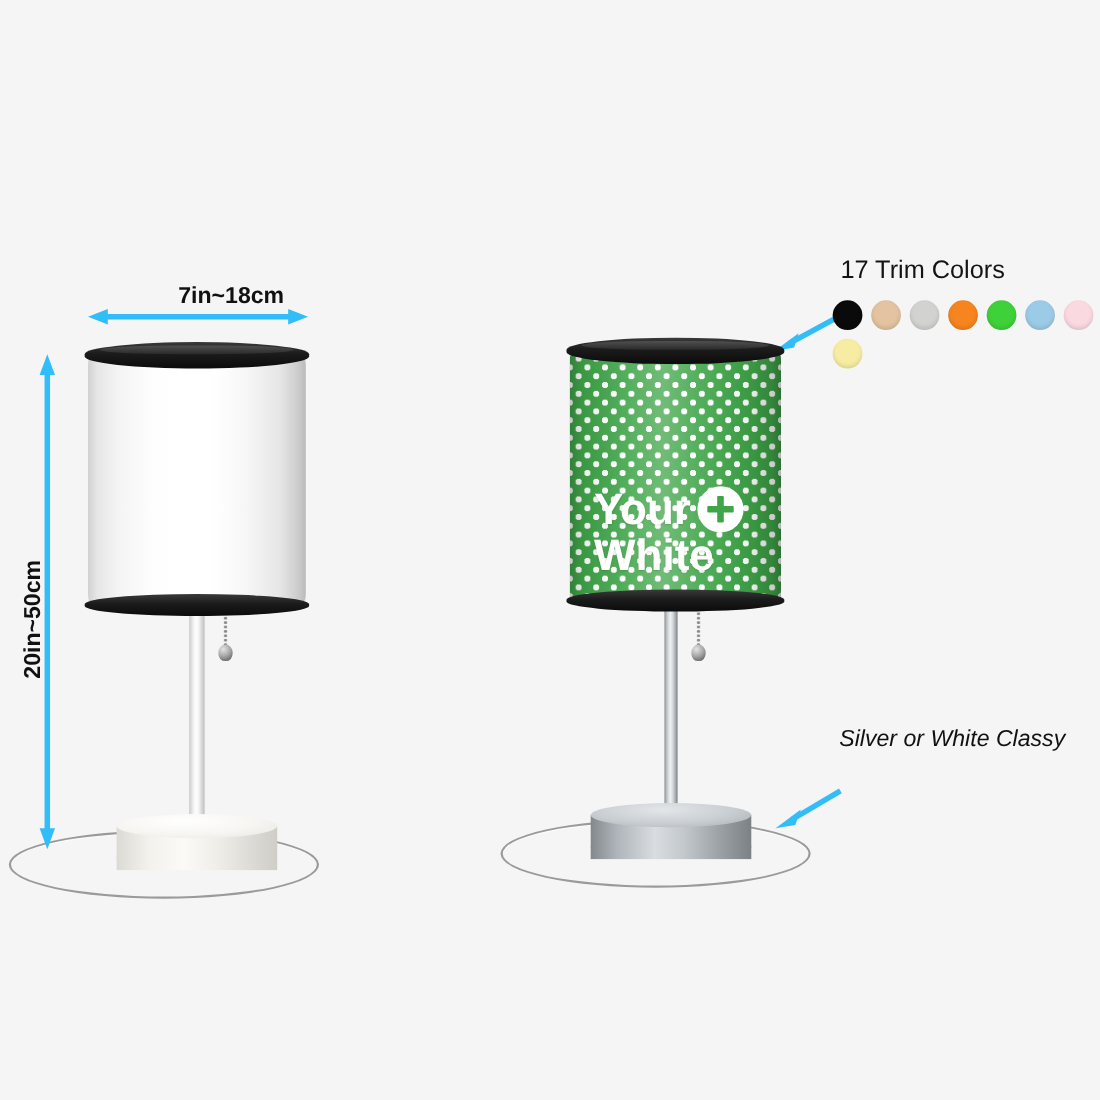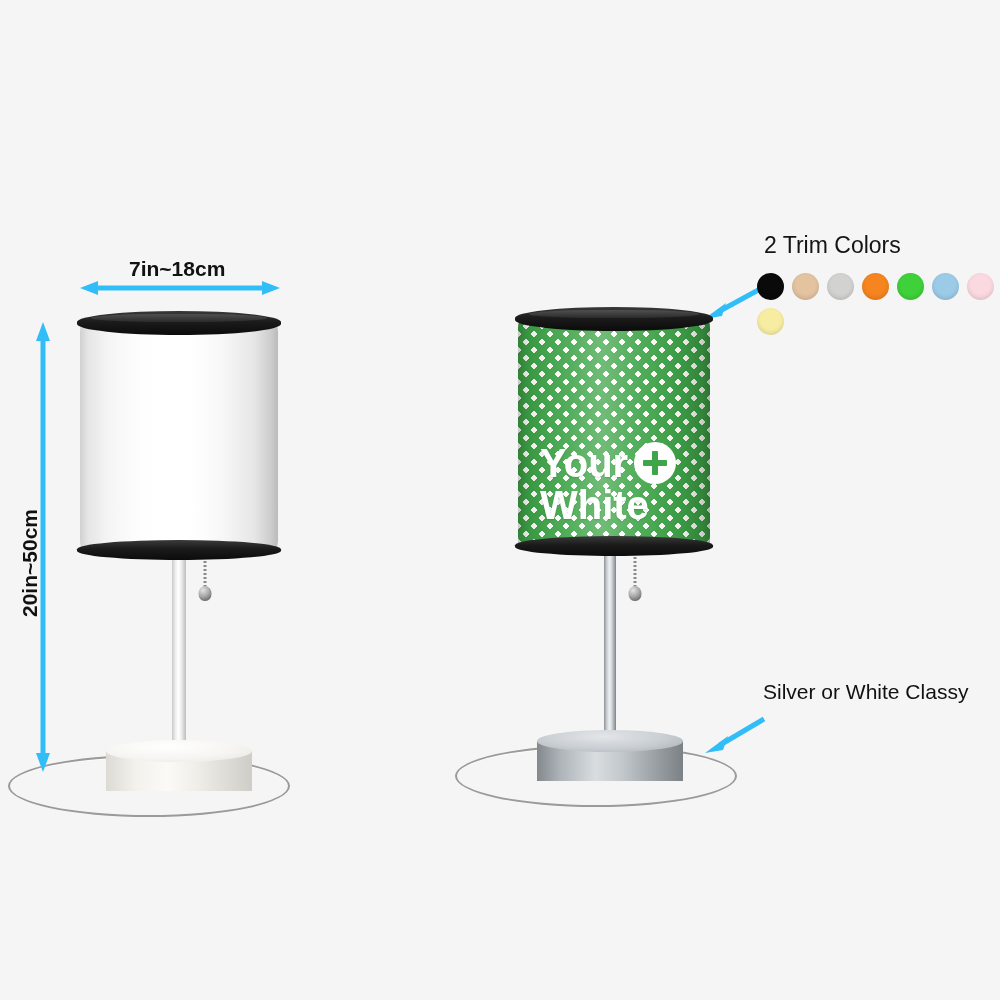--- a/index.html
+++ b/index.html
@@ -154,21 +154,21 @@
   }
   .plus-badge::before { left: 50%; top: 9px; width: 6px; height: 24px; transform: translateX(-50%); }
   .plus-badge::after { top: 50%; left: 9px; height: 6px; width: 24px; transform: translateY(-50%); }
 
   
   .dim-h-label, .dim-v-label, .callout-label {
     position: absolute; color: #111111; font-weight: bold;
     font-family: "Liberation Sans", sans-serif;
     white-space: nowrap;
   }
-  .dim-h-label { font-size: 21px; }
+  .dim-h-label { font-size: 21px; margin-left: 33px; }
   .dim-v-label { font-size: 21px; transform-origin: 50% 50%; }
   .callout-label { font-size: 21px; font-weight: normal; }
 
   .arrow-svg { position: absolute; overflow: visible; }
 
   
   .trim-colors-title {
     position: absolute; font-size: 23px; color: #141414;
     font-family: "Liberation Sans", sans-serif; white-space: nowrap;
   }
@@ -254,21 +254,21 @@
     <polygon points="200,10 182,3 182,17" fill="#31bdf8"></polygon>
   </svg>
 
   <div class="dim-v-label" style="left:-40px; top:551px; width:140px; text-align:center; transform:rotate(-90deg);">20in~50cm</div>
   <svg class="arrow-svg" style="left:33px; top:322px;" width="20" height="450" viewBox="0 0 20 450">
     <line x1="10" y1="13" x2="10" y2="437" stroke="#31bdf8" stroke-width="5"></line>
     <polygon points="10,0 3,19 17,19" fill="#31bdf8"></polygon>
     <polygon points="10,450 3,431 17,431" fill="#31bdf8"></polygon>
   </svg>
 
-  <div class="trim-colors-title" style="left:764px; top:232px;">2 Trim Colors</div>
+  <div class="trim-colors-title" style="left:764px; top:232px;">17 Trim Colors</div>
 
   <svg class="arrow-svg" style="left:700px; top:283px;" width="68" height="38" viewBox="0 0 68 38">
     <line x1="62" y1="5" x2="18" y2="29" stroke="#31bdf8" stroke-width="5"></line>
     <polygon points="4,36 26,20 22,33" fill="#31bdf8"></polygon>
   </svg>
 
   <div class="swatch-row" style="left:757px; top:273px;">
     <div class="swatch" style="background:#0a0a0a;"></div>
     <div class="swatch" style="background:#e3c3a0;"></div>
     <div class="swatch" style="background:#d2d2d0;"></div>
@@ -276,20 +276,20 @@
     <div class="swatch" style="background:#3fd13a;"></div>
     <div class="swatch" style="background:#9ccbe8;"></div>
     <div class="swatch" style="background:#fbd9e0;"></div>
 
   </div>
 
   <div class="swatch-row" style="left:757px; top:308px;">
     <div class="swatch" style="background:#f7eda2;"></div>
   </div>
 
-  <div class="callout-label" style="left:763px; top:680px;">Silver or White Classy</div>
+  <div class="callout-label" style="left:763px; top:660px;font-style:italic;">Silver or White Classy</div>
 
   <svg class="arrow-svg" style="left:700px; top:713px;" width="70" height="42" viewBox="0 0 70 42">
     <line x1="64" y1="6" x2="20" y2="32" stroke="#31bdf8" stroke-width="5"></line>
     <polygon points="5,40 28,23 23,37" fill="#31bdf8"></polygon>
   </svg>
 
 </div>
 
 </body></html>

